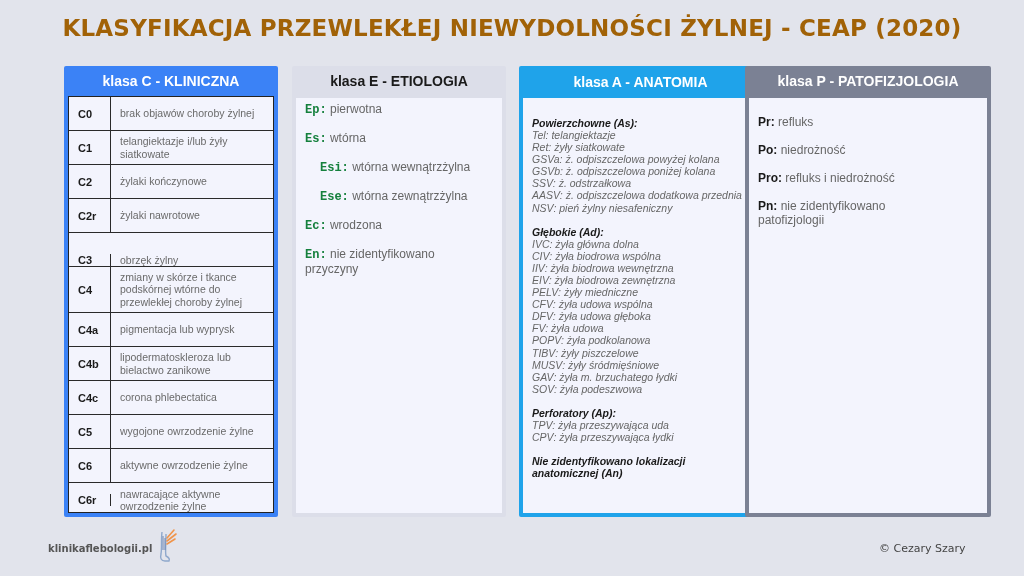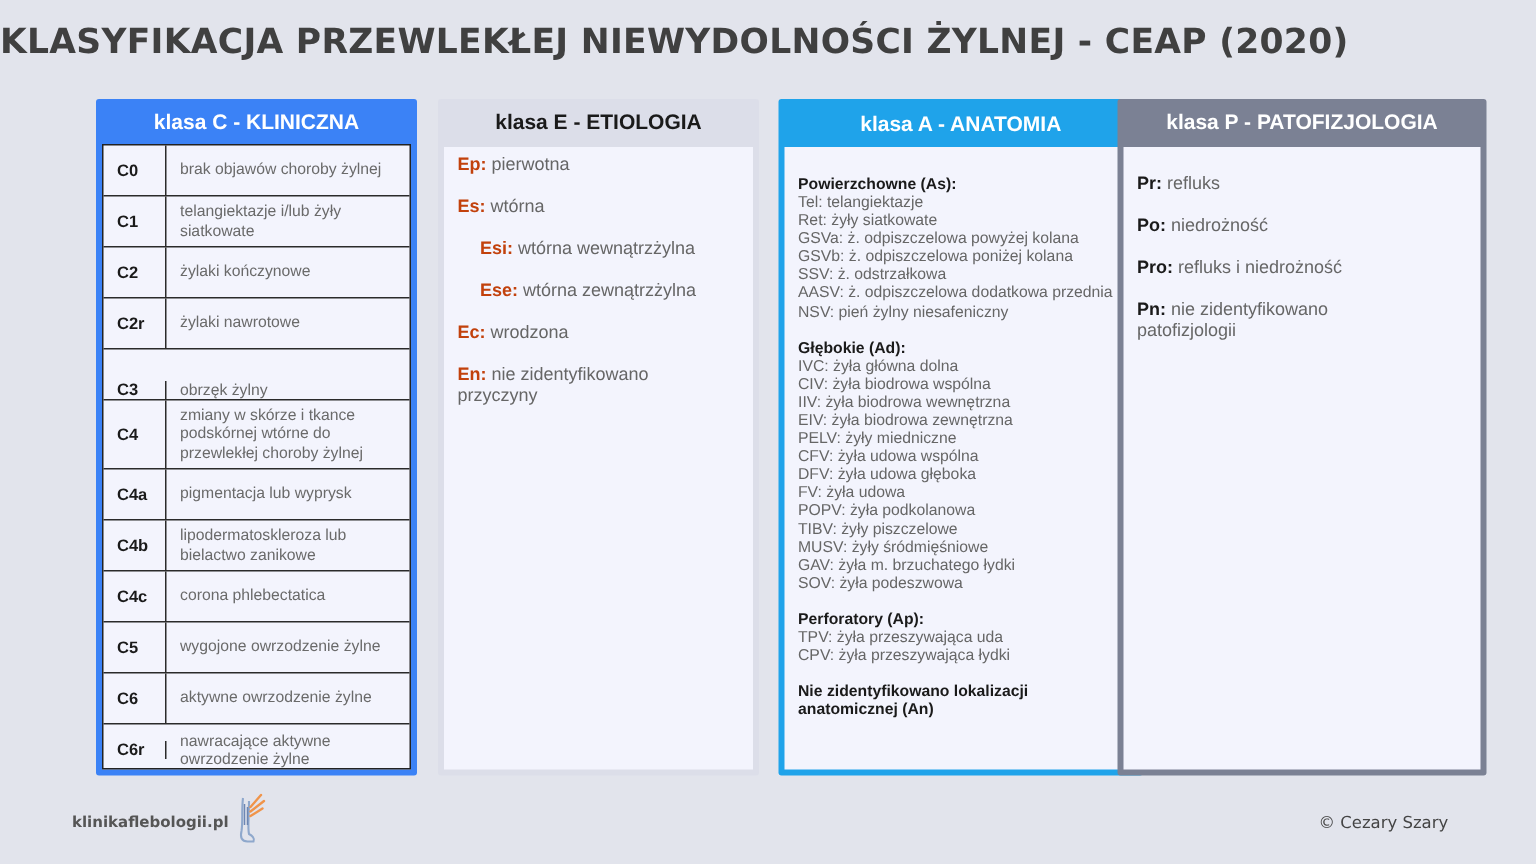--- a/index.html
+++ b/index.html
@@ -6,25 +6,26 @@
     html, body { width: 1024px; height: 576px; overflow: hidden; }
     body {
       background: #e2e4ec;
       font-family: "Liberation Sans", sans-serif;
       position: relative;
       color: #555;
     }
     .title {
       position: absolute;
       top: 15px; left: 0; width: 1024px;
+      text-align: center;
       font-family: "DejaVu Sans", sans-serif;
       font-weight: bold;
       font-size: 23px;
       letter-spacing: 0.2px;
-      color: #404040;
+      color: #a16207;
     }
     .panel {
       position: absolute;
       top: 66px;
       height: 451px;
       border-radius: 2px;
     }
     .panel-header {
       height: 30px;
       display: flex; align-items: center; justify-content: center;
@@ -64,27 +65,27 @@
       line-height: 12.5px;
       color: #6a6a6a;
     }
 
     
     #panel-e { left: 292px; width: 214px; background: #dcdee9; }
     #panel-e .panel-header { color: #1a1a1a; }
     #panel-e .panel-body { background: #f3f4fd; left: 4px; right: 4px; top: 32px; bottom: 4px; padding: 4px 0 0 9px; }
     .e-item { font-size: 12px; line-height: 14px; color: #666; margin-bottom: 14px; }
     .e-item.indent { padding-left: 15px; }
-    .e-item b { color: #c2410c; }
+    .e-item b { color: #15803d; font-family: Liberation Mono, monospace; }
 
     
     #panel-a { left: 519px; width: 243px; background: #1fa3ea; }
     #panel-a .panel-header { color: #fff; padding-top: 2px; }
     #panel-a .panel-body { background: #f3f4fd; left: 4px; right: 4px; top: 32px; bottom: 4px; padding: 19px 0 0 9px; }
-    .a-group { margin-bottom: 12px; }
+    .a-group { margin-bottom: 12px; font-style: italic; }
     .a-group-title { font-weight: bold; font-size: 10.5px; line-height: 12px; color: #1a1a1a; }
     .a-item { font-size: 10.5px; line-height: 12.1px; color: #666; }
 
     
     #panel-p { left: 745px; width: 246px; background: #7b8194; }
     #panel-p .panel-header { color: #fff; }
     #panel-p .panel-body { background: #f3f4fd; left: 4px; right: 4px; top: 32px; bottom: 4px; padding: 17px 0 0 9px; }
     .p-item { font-size: 12px; line-height: 14px; color: #666; margin-bottom: 14px; }
     .p-item b { color: #1a1a1a; }
 

